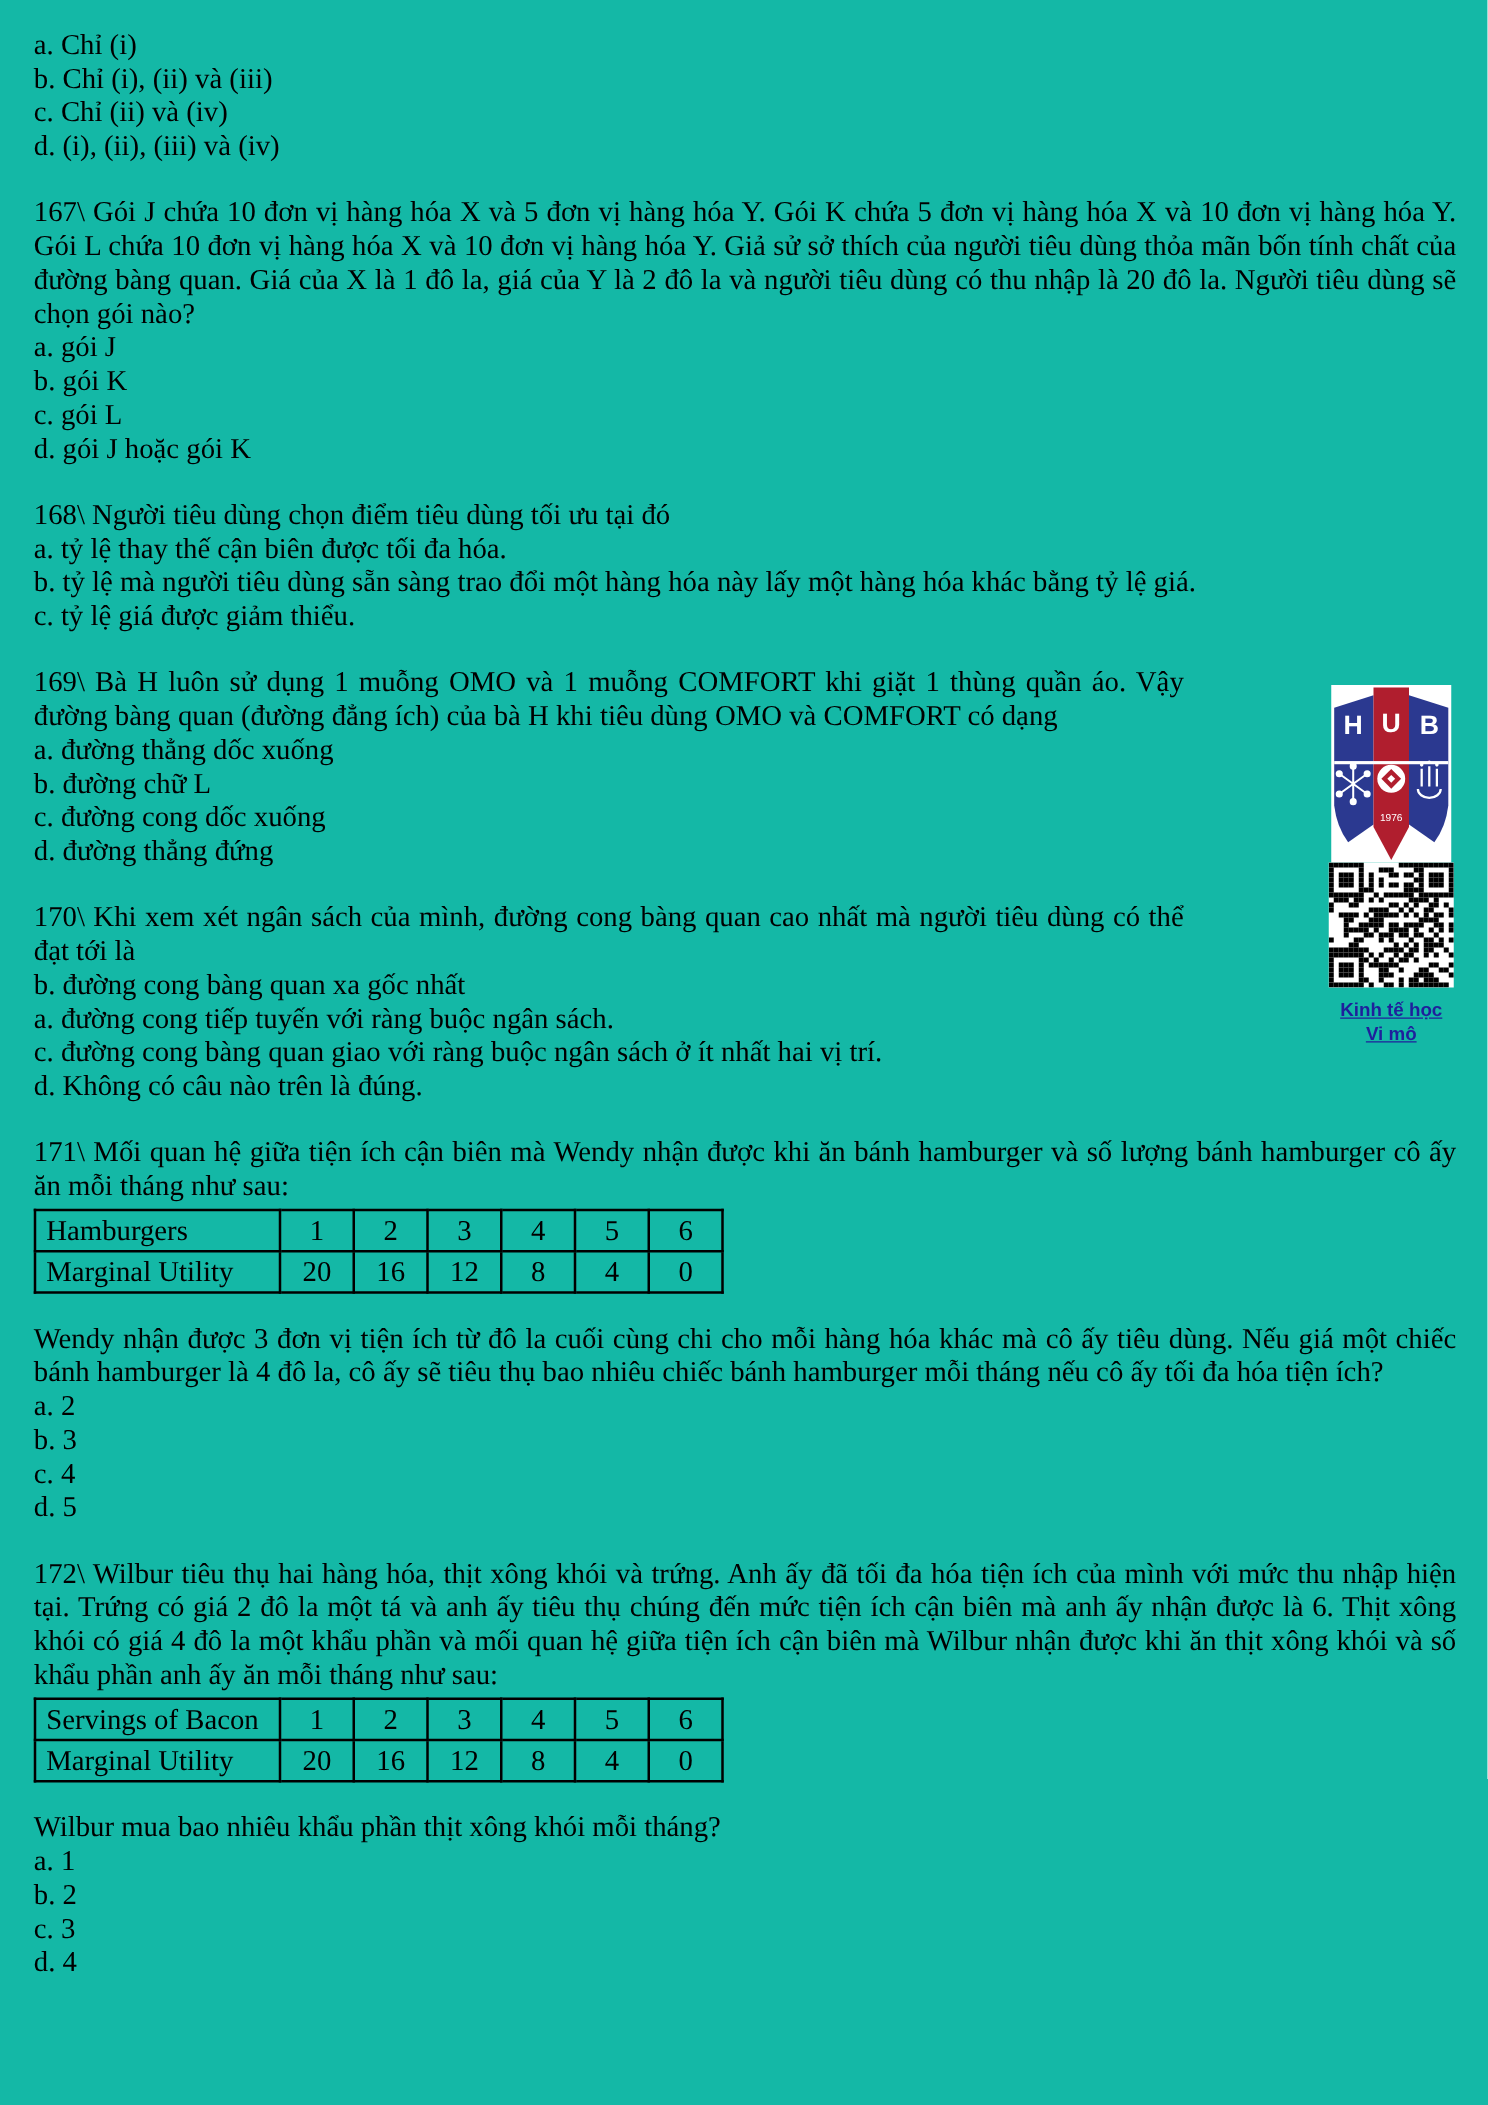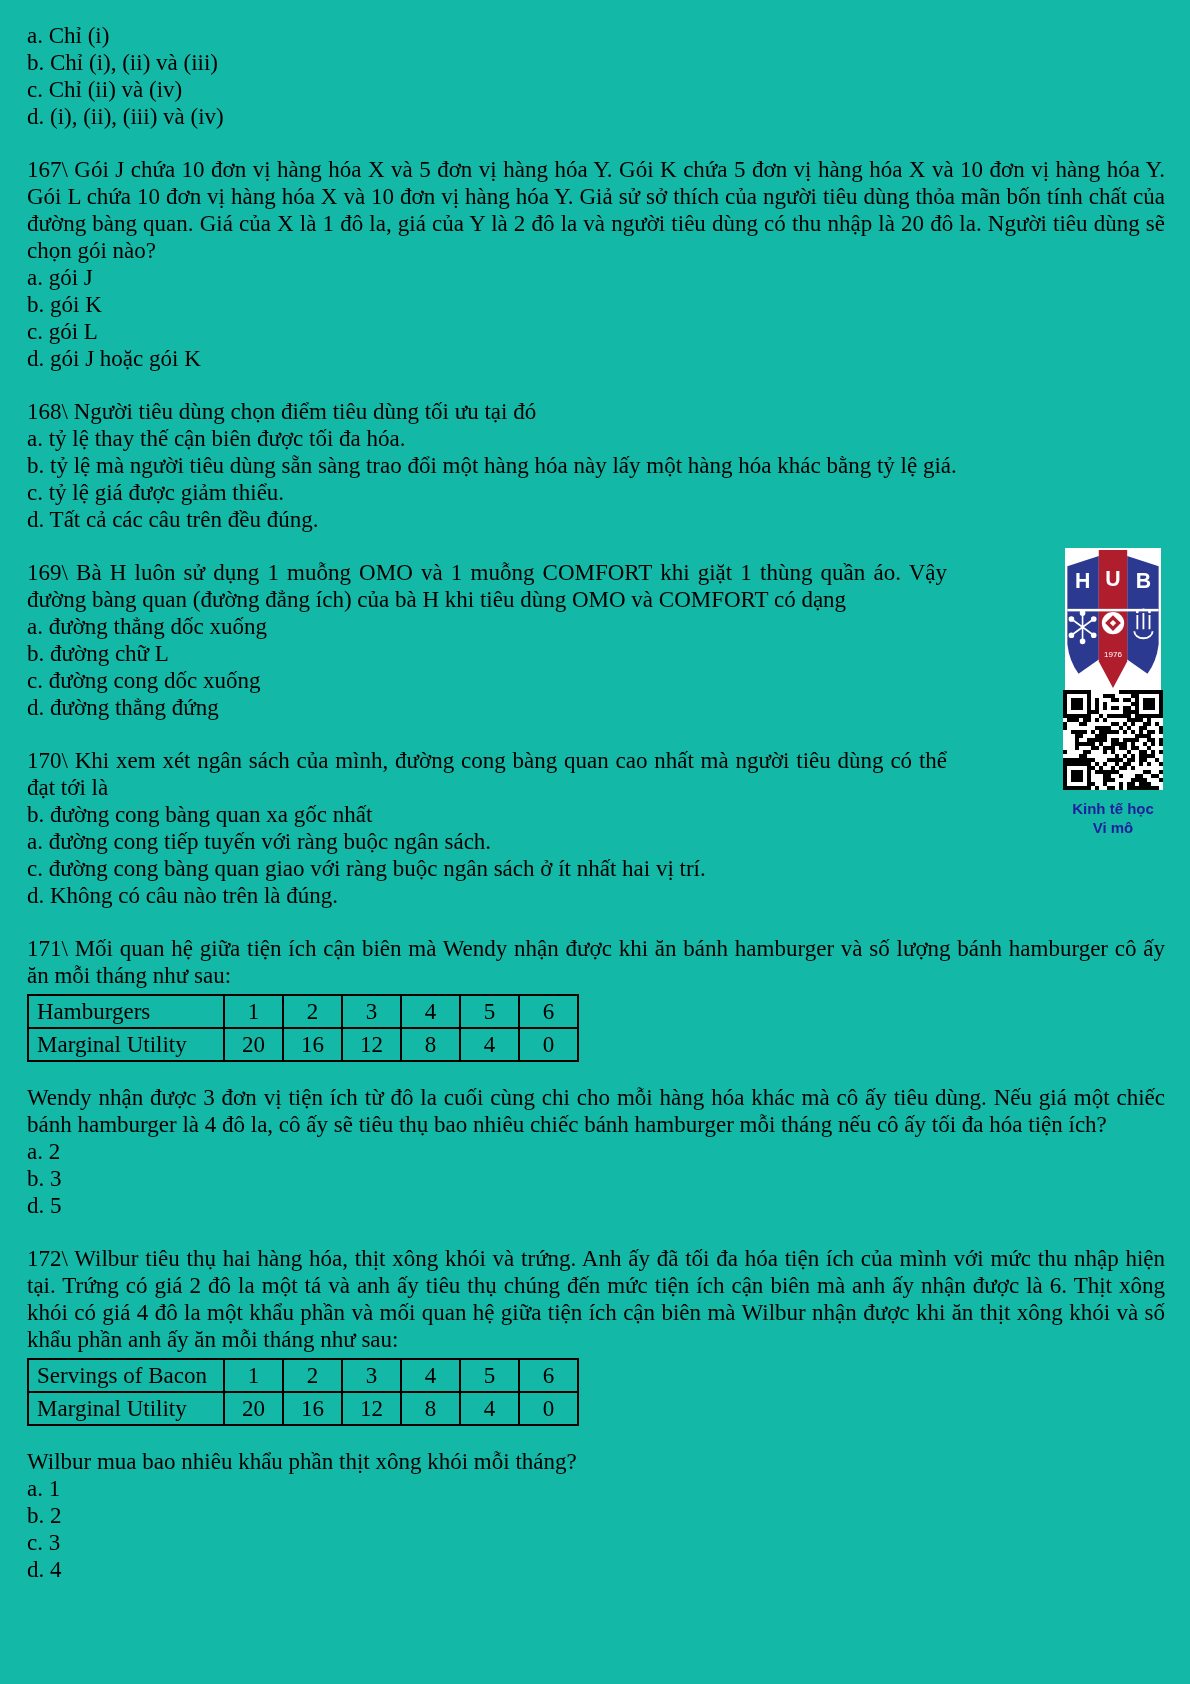--- a/index.html
+++ b/index.html
@@ -12,21 +12,21 @@
   .opt{margin:0;}
   .qtable{border-collapse:collapse;margin:5px 0 0 0;}
   .qtable td{border:2px solid #000;height:31px;padding:0;}
   .qtable td.lbl{width:178px;padding:0 8px;text-align:left;}
   .qtable td.val{width:57px;text-align:center;}
   .followup{margin-top:22px;text-align:justify;}
   .rail{position:absolute;left:1060px;top:548px;width:106px;text-align:center;}
   .rail svg{display:block;margin:0 auto;background:#fff;}
   .qr{margin-top:9px;}
   .caption{margin-top:9px;font-family:"Liberation Sans",sans-serif;font-weight:bold;
-           font-size:15px;line-height:19px;}
+           font-size:15px;line-height:19px;text-decoration:underline;}
 </style>
 </head>
 <body>
 
 <div class="page">
   <div class="content">
 
     <div>
       <div class="opt">a. Chỉ (i)</div>
       <div class="opt">b. Chỉ (i), (ii) và (iii)</div>
@@ -40,21 +40,20 @@
       <div class="opt">b. gói K</div>
       <div class="opt">c. gói L</div>
       <div class="opt">d. gói J hoặc gói K</div>
     </section>
 
     <section class="qblock">
       <p class="qtext">168\ Người tiêu dùng chọn điểm tiêu dùng tối ưu tại đó</p>
       <div class="opt">a. tỷ lệ thay thế cận biên được tối đa hóa.</div>
       <div class="opt">b. tỷ lệ mà người tiêu dùng sẵn sàng trao đổi một hàng hóa này lấy một hàng hóa khác bằng tỷ lệ giá.</div>
       <div class="opt">c. tỷ lệ giá được giảm thiểu.</div>
-      <div class="opt">d. Tất cả các câu trên đều đúng.</div>
     </section>
 
     <section class="qblock">
       <p class="qtext narrow">169\ Bà H luôn sử dụng 1 muỗng OMO và 1 muỗng COMFORT khi giặt 1 thùng quần áo. Vậy đường bàng quan (đường đẳng ích) của bà H khi tiêu dùng OMO và COMFORT có dạng</p>
       <div class="opt">a. đường thẳng dốc xuống</div>
       <div class="opt">b. đường chữ L</div>
       <div class="opt">c. đường cong dốc xuống</div>
       <div class="opt">d. đường thẳng đứng</div>
     </section>
 
@@ -86,20 +85,21 @@
           <td class="val">12</td>
           <td class="val">8</td>
           <td class="val">4</td>
           <td class="val">0</td>
         </tr>
       </tbody>
         </table>
       <p class="qtext followup">Wendy nhận được 3 đơn vị tiện ích từ đô la cuối cùng chi cho mỗi hàng hóa khác mà cô ấy tiêu dùng. Nếu giá một chiếc bánh hamburger là 4 đô la, cô ấy sẽ tiêu thụ bao nhiêu chiếc bánh hamburger mỗi tháng nếu cô ấy tối đa hóa tiện ích?</p>
       <div class="opt">a. 2</div>
       <div class="opt">b. 3</div>
+      <div class="opt">c. 4</div>
       <div class="opt">d. 5</div>
     </section>
 
     <section class="qblock">
       <p class="qtext">172\ Wilbur tiêu thụ hai hàng hóa, thịt xông khói và trứng. Anh ấy đã tối đa hóa tiện ích của mình với mức thu nhập hiện tại. Trứng có giá 2 đô la một tá và anh ấy tiêu thụ chúng đến mức tiện ích cận biên mà anh ấy nhận được là 6. Thịt xông khói có giá 4 đô la một khẩu phần và mối quan hệ giữa tiện ích cận biên mà Wilbur nhận được khi ăn thịt xông khói và số khẩu phần anh ấy ăn mỗi tháng như sau:</p>
       <table class="qtable">
         <tbody>
             <tr>
           <td class="lbl">Servings of Bacon</td>
           <td class="val">1</td>

